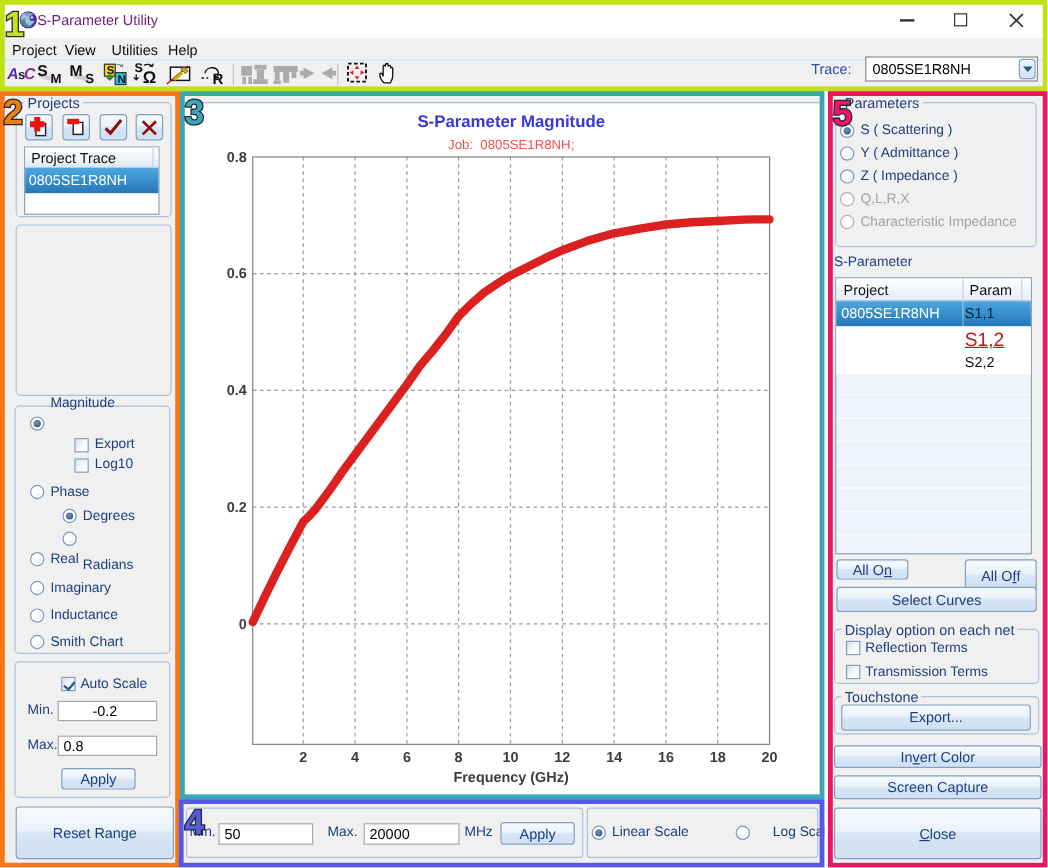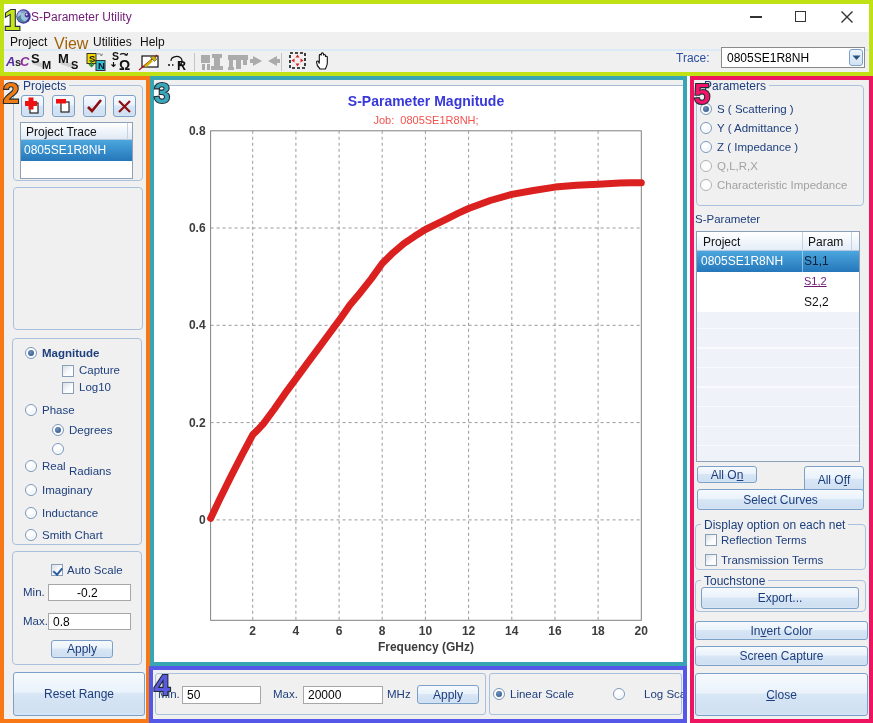--- a/index.html
+++ b/index.html
@@ -46,21 +46,21 @@
 <div class="abs" style="left:31px;top:10px;font-size:12px;color:#701a75;">S-Parameter Utility</div>
 
 <div class="abs" style="left:750;top:16px;"></div>
 <div class="abs" style="left:750px;top:16px;width:12px;height:1.5px;background:#333;"></div>
 <div class="abs" style="left:795px;top:11px;width:11px;height:11px;border:1.5px solid #333;"></div>
 <svg class="abs" style="left:841px;top:11px;" width="12" height="12" viewBox="0 0 12 12">
  <path d="M0.5 0.5 L11.5 11.5 M11.5 0.5 L0.5 11.5" stroke="#333" stroke-width="1.4"></path>
 </svg>
 
 <div class="abs" style="left:10px;top:35px;font-size:12px;color:#111;">Project</div>
-<div class="abs" style="left:54px;top:35px;font-size:16px;color:#a16207;">View</div>
+<div class="abs" style="left:54px;top:35px;font-size:12px;color:#000000;">View</div>
 <div class="abs" style="left:93px;top:35px;font-size:12px;color:#111;">Utilities</div>
 <div class="abs" style="left:140px;top:35px;font-size:12px;color:#111;">Help</div>
 
 <svg class="abs" style="left:0;top:50px;" width="340" height="23" viewBox="0 0 340 23">
 
   <text x="6" y="16" font-size="13" font-weight="bold" font-style="italic" fill="#5a2ea6">A</text>
   <text x="15" y="16" font-size="11" font-weight="bold" fill="#222">s</text>
   <text x="20" y="16" font-size="13" font-weight="bold" font-style="italic" fill="#8a2aa0">C</text>
 
   <path d="M33 12 l14 5" stroke="#cfcfcf" stroke-width="4"></path>
@@ -162,23 +162,23 @@
 <div class="abs" style="left:21px;top:123px;width:111px;height:17px;background:linear-gradient(#ffffff,#e0eaf5);border-bottom:1px solid #b9c9da;"></div>
 <div class="abs" style="left:127px;top:123px;width:1px;height:17px;background:#c4d3e2;"></div>
 <div class="abs" style="left:26px;top:125px;font-size:12px;color:#111;">Project Trace</div>
 <div class="abs" style="left:21px;top:140px;width:111px;height:21px;background:linear-gradient(#4ba6de,#2577b9);"></div>
 <div class="abs" style="left:24px;top:143px;font-size:12px;color:#fff;">0805SE1R8NH</div>
 
 <div class="gbox" style="left:13px;top:187px;width:130px;height:143px;"></div>
 
 <div class="gbox" style="left:12px;top:338px;width:130px;height:207px;"></div>
 <div class="rad on" style="left:25px;top:347px;"></div>
-<div class="lbl abs" style="left:42px;top:347px;font-weight:bold;">Magnitude</div>
+<div class="lbl abs" style="left:42px;top:330px;">Magnitude</div>
 <div class="chk" style="left:62px;top:365px;"></div>
-<div class="lbl abs" style="left:79px;top:364px;">Capture</div>
+<div class="lbl abs" style="left:79px;top:364px;">Export</div>
 <div class="chk" style="left:62px;top:382px;"></div>
 <div class="lbl abs" style="left:79px;top:381px;">Log10</div>
 <div class="rad" style="left:25px;top:404px;"></div>
 <div class="lbl abs" style="left:42px;top:404px;">Phase</div>
 <div class="rad on" style="left:52px;top:424px;"></div>
 <div class="lbl abs" style="left:69px;top:424px;">Degrees</div>
 <div class="rad" style="left:52px;top:443px;"></div>
 <div class="lbl abs" style="left:69px;top:465px;">Radians</div>
 <div class="rad" style="left:25px;top:460px;"></div>
 <div class="lbl abs" style="left:42px;top:460px;">Real</div>
@@ -276,21 +276,21 @@
 <div class="abs" style="left:697px;top:232px;width:162px;height:19px;background:linear-gradient(#ffffff,#e4edf8);border-bottom:1px solid #b5c7dd;"></div>
 <div class="abs" style="left:703px;top:235px;font-size:12px;color:#111;">Project</div>
 <div class="abs" style="left:808px;top:235px;font-size:12px;color:#111;">Param</div>
 <div class="abs" style="left:802px;top:232px;width:1px;height:19px;background:#c4d3e2;"></div>
 <div class="abs" style="left:851px;top:232px;width:1px;height:19px;background:#c4d3e2;"></div>
 <div class="abs" style="left:697px;top:251px;width:162px;height:21px;background:linear-gradient(#4ba6de,#2577b9);"></div>
 <div class="abs" style="left:802px;top:251px;width:1px;height:21px;background:rgba(255,255,255,0.45);"></div>
 <div class="abs" style="left:701px;top:254px;font-size:12px;color:#fff;">0805SE1R8NH</div>
 <div class="abs" style="left:804px;top:254px;font-size:12px;color:#0c2236;">S1,1</div>
 <div class="abs" style="left:697px;top:272px;width:162px;height:20px;background:#fff;"></div>
-<div class="abs" style="left:804px;top:275px;font-size:11px;color:#701a75;text-decoration:underline;">S1,2</div>
+<div class="abs" style="left:804px;top:275px;font-size:16px;color:#b91c1c;text-decoration:underline;">S1,2</div>
 <div class="abs" style="left:697px;top:292px;width:162px;height:20px;background:#fff;"></div>
 <div class="abs" style="left:804px;top:295px;font-size:12px;color:#111;">S2,2</div>
 
 <div class="btn" style="left:697px;top:466px;width:60px;height:17px;">All O<span style="text-decoration:underline">n</span></div>
 <div class="btn" style="left:804px;top:466px;width:60px;height:27px;align-items:center;">All O<span style="text-decoration:underline">f</span>f</div>
 <div class="btn" style="left:697px;top:489px;width:167px;height:21px;">Select Curves</div>
 
 <div class="gbox" style="left:695px;top:524px;width:171px;height:46px;"></div>
 <div class="glab" style="left:701px;top:518px;">Display option on each net</div>
 <div class="chk" style="left:705px;top:534px;"></div>

